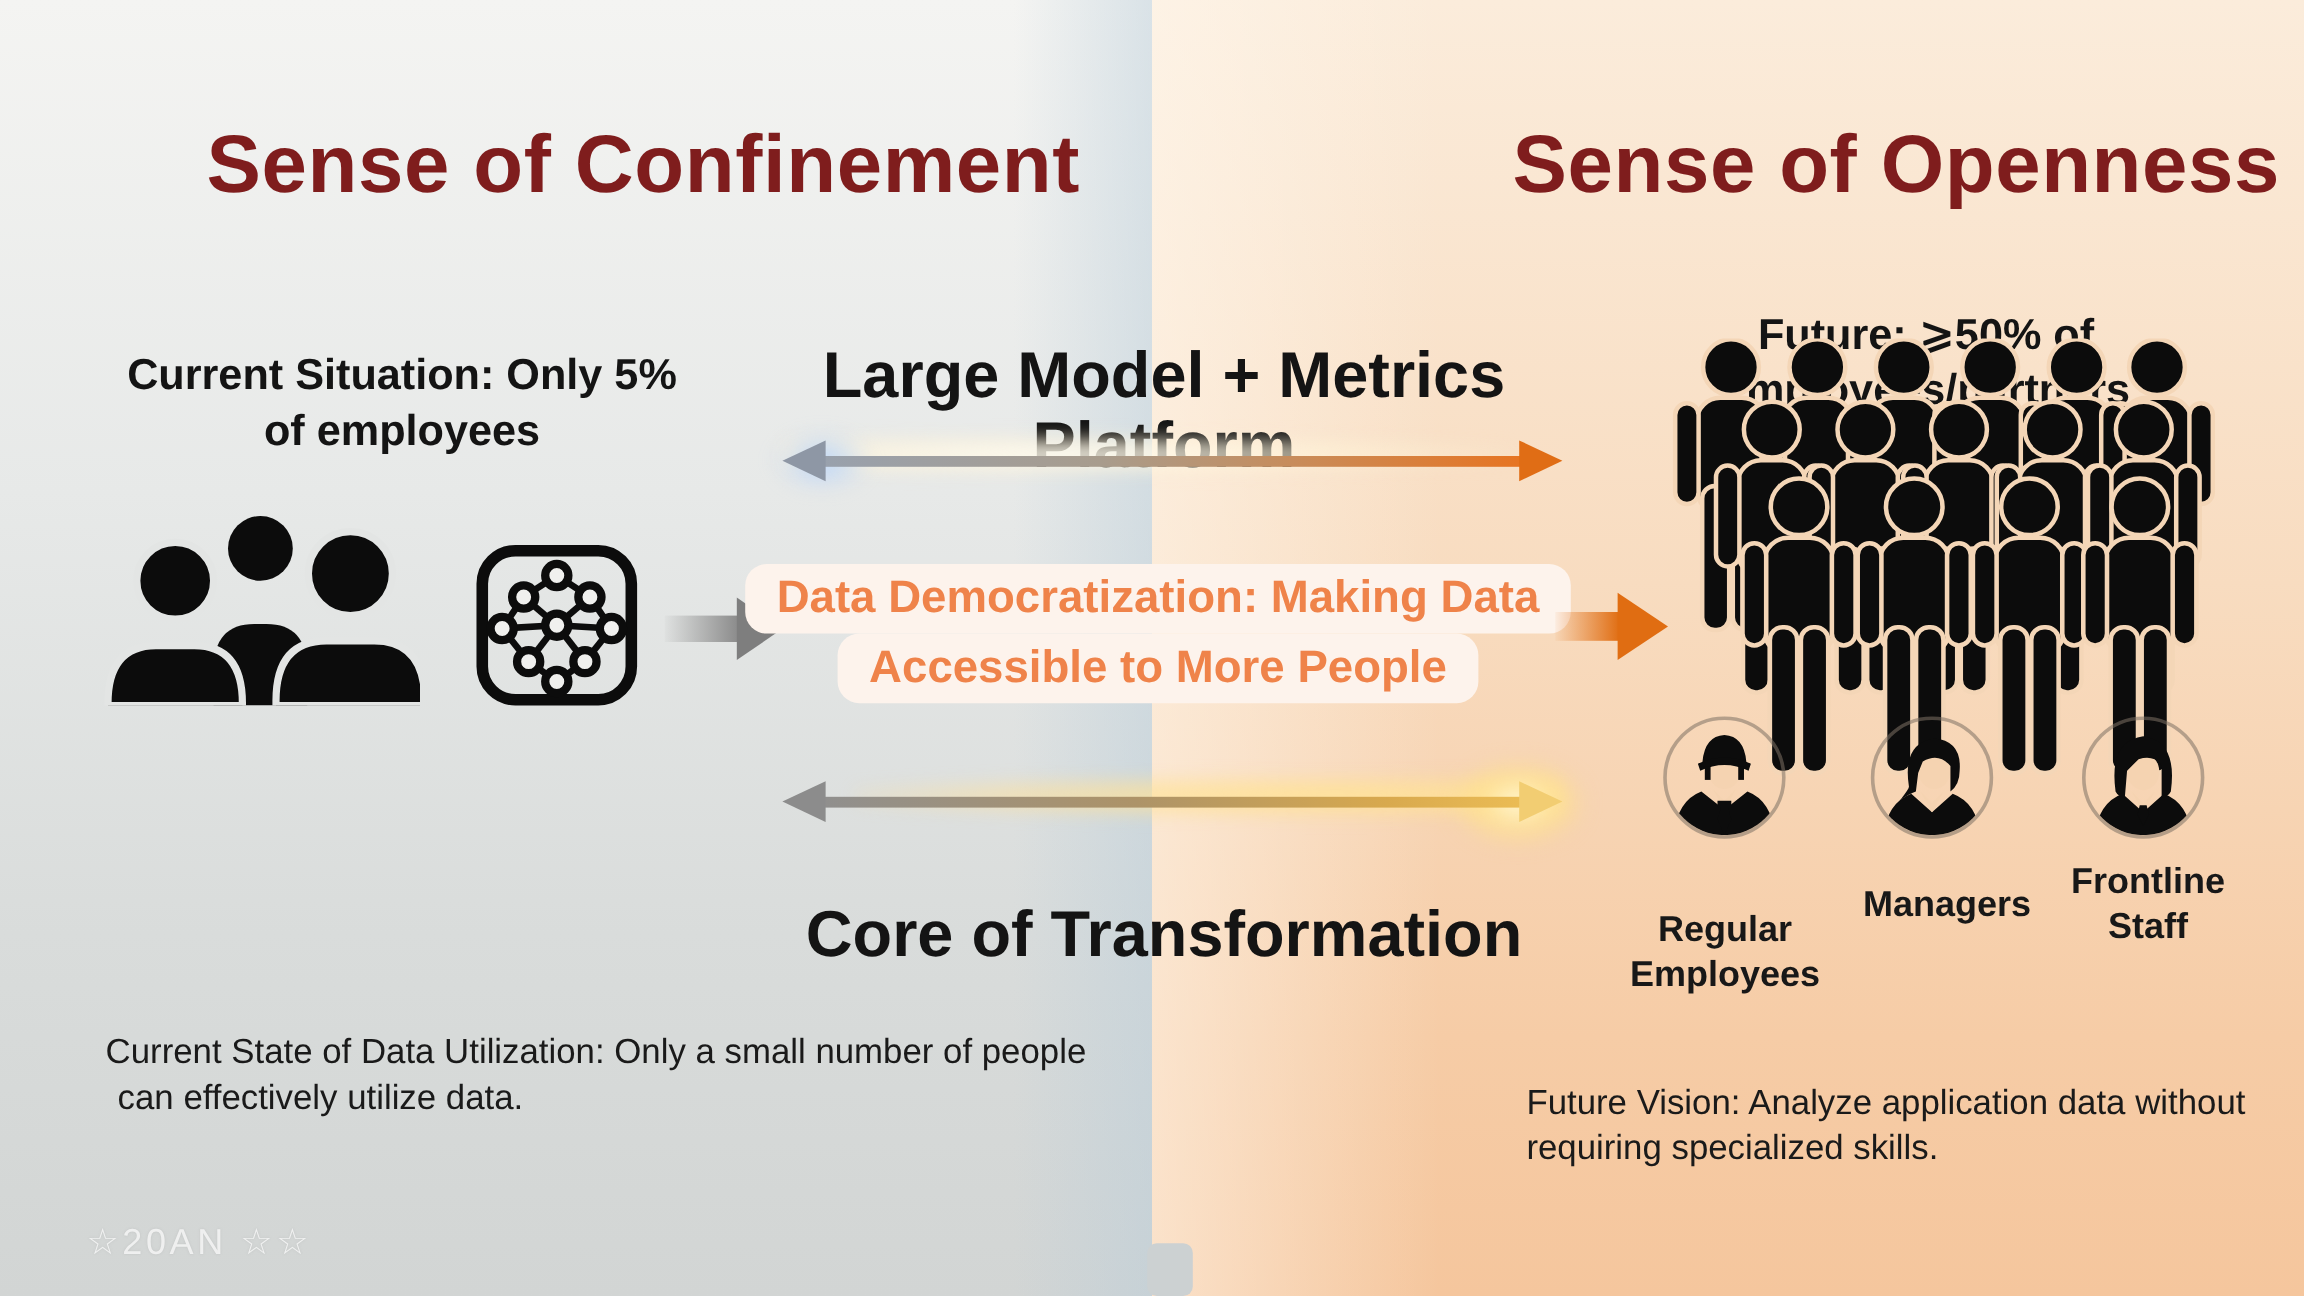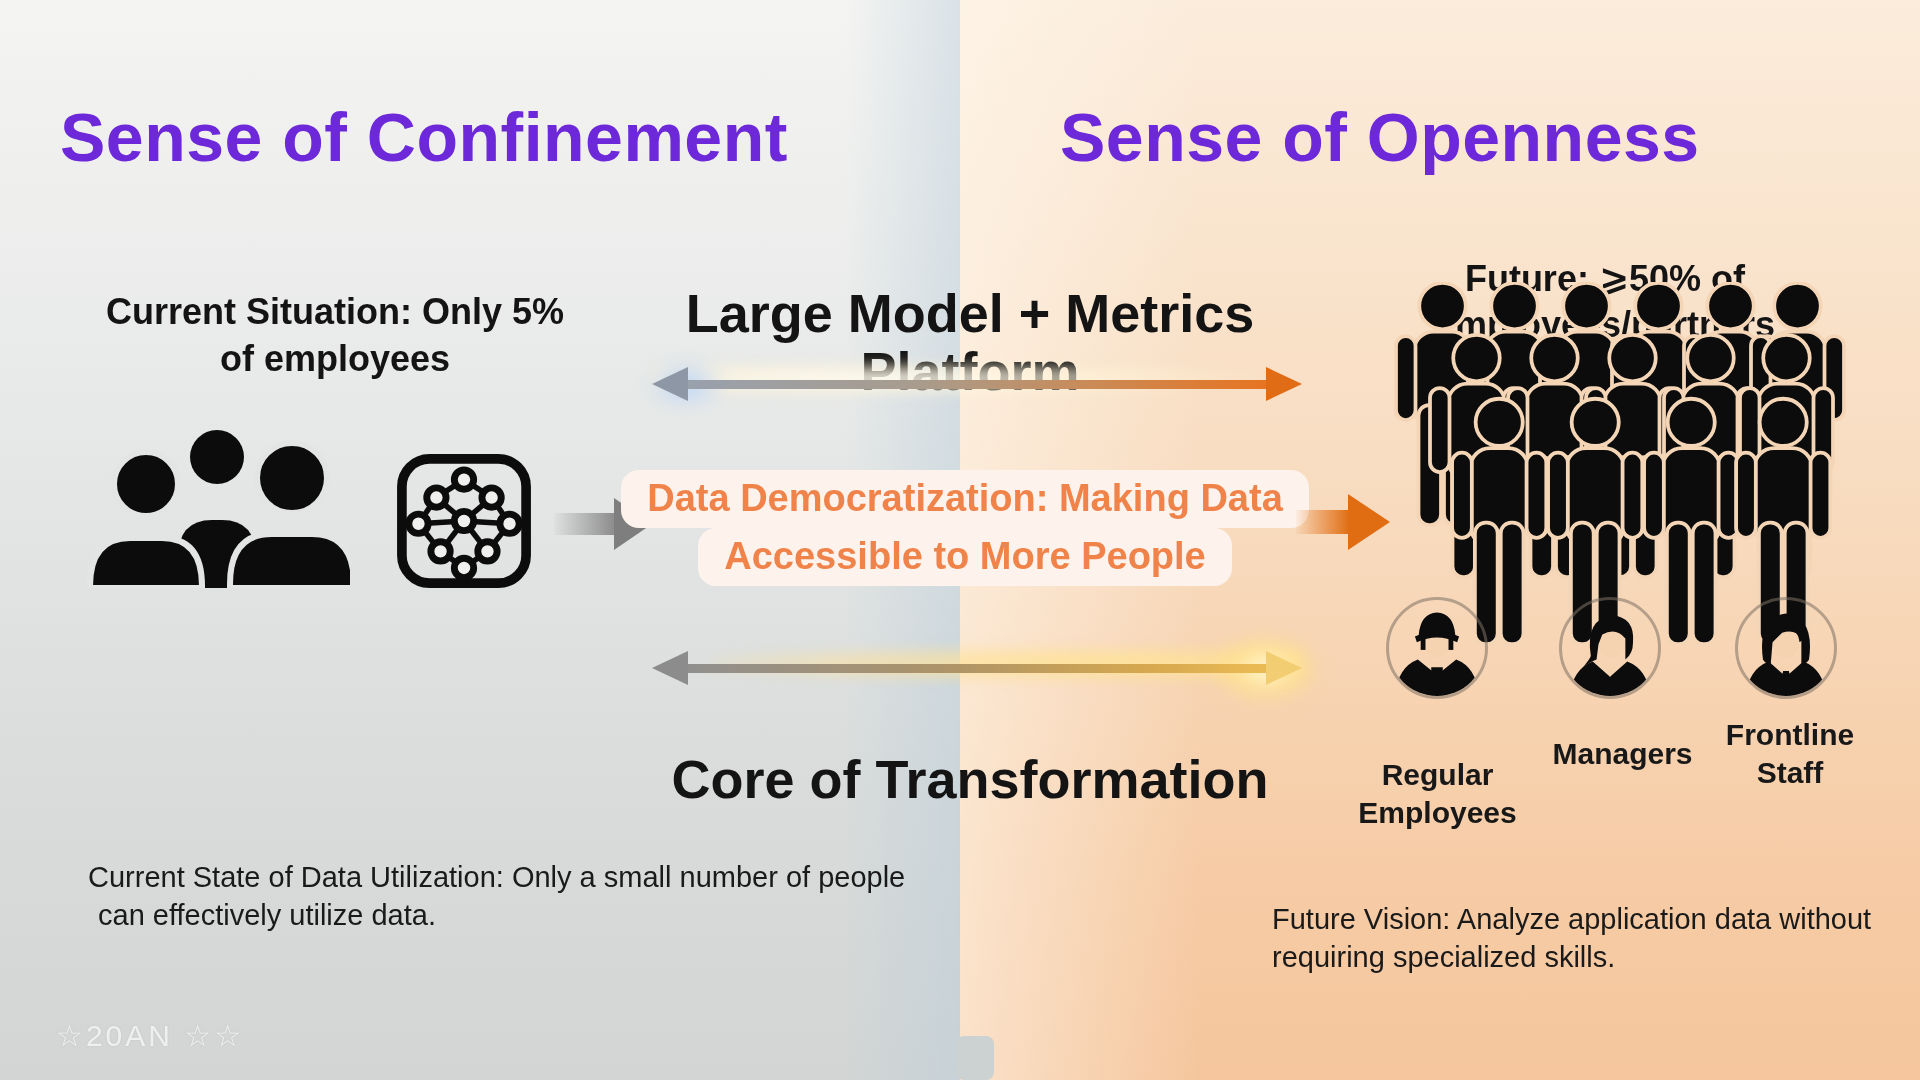--- a/index.html
+++ b/index.html
@@ -17,21 +17,21 @@
   }
   .half-right{
     left:960px;width:960px;
     background:
       linear-gradient(90deg, rgba(255,248,238,.55) 0%, rgba(255,248,238,0) 25%),
       linear-gradient(180deg,#fbecdb 0%,#f8dcc0 45%,#f6cca6 80%,#f5c69d 100%);
   }
   .notch{position:absolute;left:956px;top:1036px;width:38px;height:44px;background:#ccd1d2;border-radius:8px;}
 
   .t{position:absolute;}
-  .title{font-size:68px;font-weight:600;color:#6d28d9;text-align:left;letter-spacing:.5px;}
+  .title{font-size:68px;font-weight:600;color:#7f1d1d;text-align:right;letter-spacing:.5px;}
   .blk{color:#141414;font-weight:700;text-align:center;}
   .center-label{font-size:54px;line-height:58px;}
   .body-label{font-size:36px;line-height:47px;}
   .caption{font-size:29px;line-height:38px;font-weight:400;color:#1a1a1a;text-align:left;}
   .group-label{font-size:30px;line-height:38px;font-weight:600;color:#181818;text-align:center;}
   .watermark{font-size:30px;color:rgba(255,255,255,.72);letter-spacing:3px;text-shadow:0 0 2px rgba(160,160,160,.35);}
 
   
   .pill-wrap{left:620px;top:470px;width:690px;text-align:center;}
   .pill-line{
@@ -243,15 +243,15 @@
 
   <div class="t caption" style="left:88px;top:858px;width:820px;">
     <div>Current State of Data Utilization: Only a small number of people</div>
     <div style="padding-left:10px;">can effectively utilize data.</div>
   </div>
   <div class="t caption" style="left:1272px;top:858px;width:620px;margin-top:42px;">
     <div>Future Vision: Analyze application data without</div>
     <div>requiring specialized skills.</div>
   </div>
 
-  <div class="t watermark" style="left:56px;top:1018px;">☆20AN ☆☆</div>
+  <div class="t watermark" style="left:72px;top:1018px;">☆20AN ☆☆</div>
 
 </div>
 
 </body></html>

